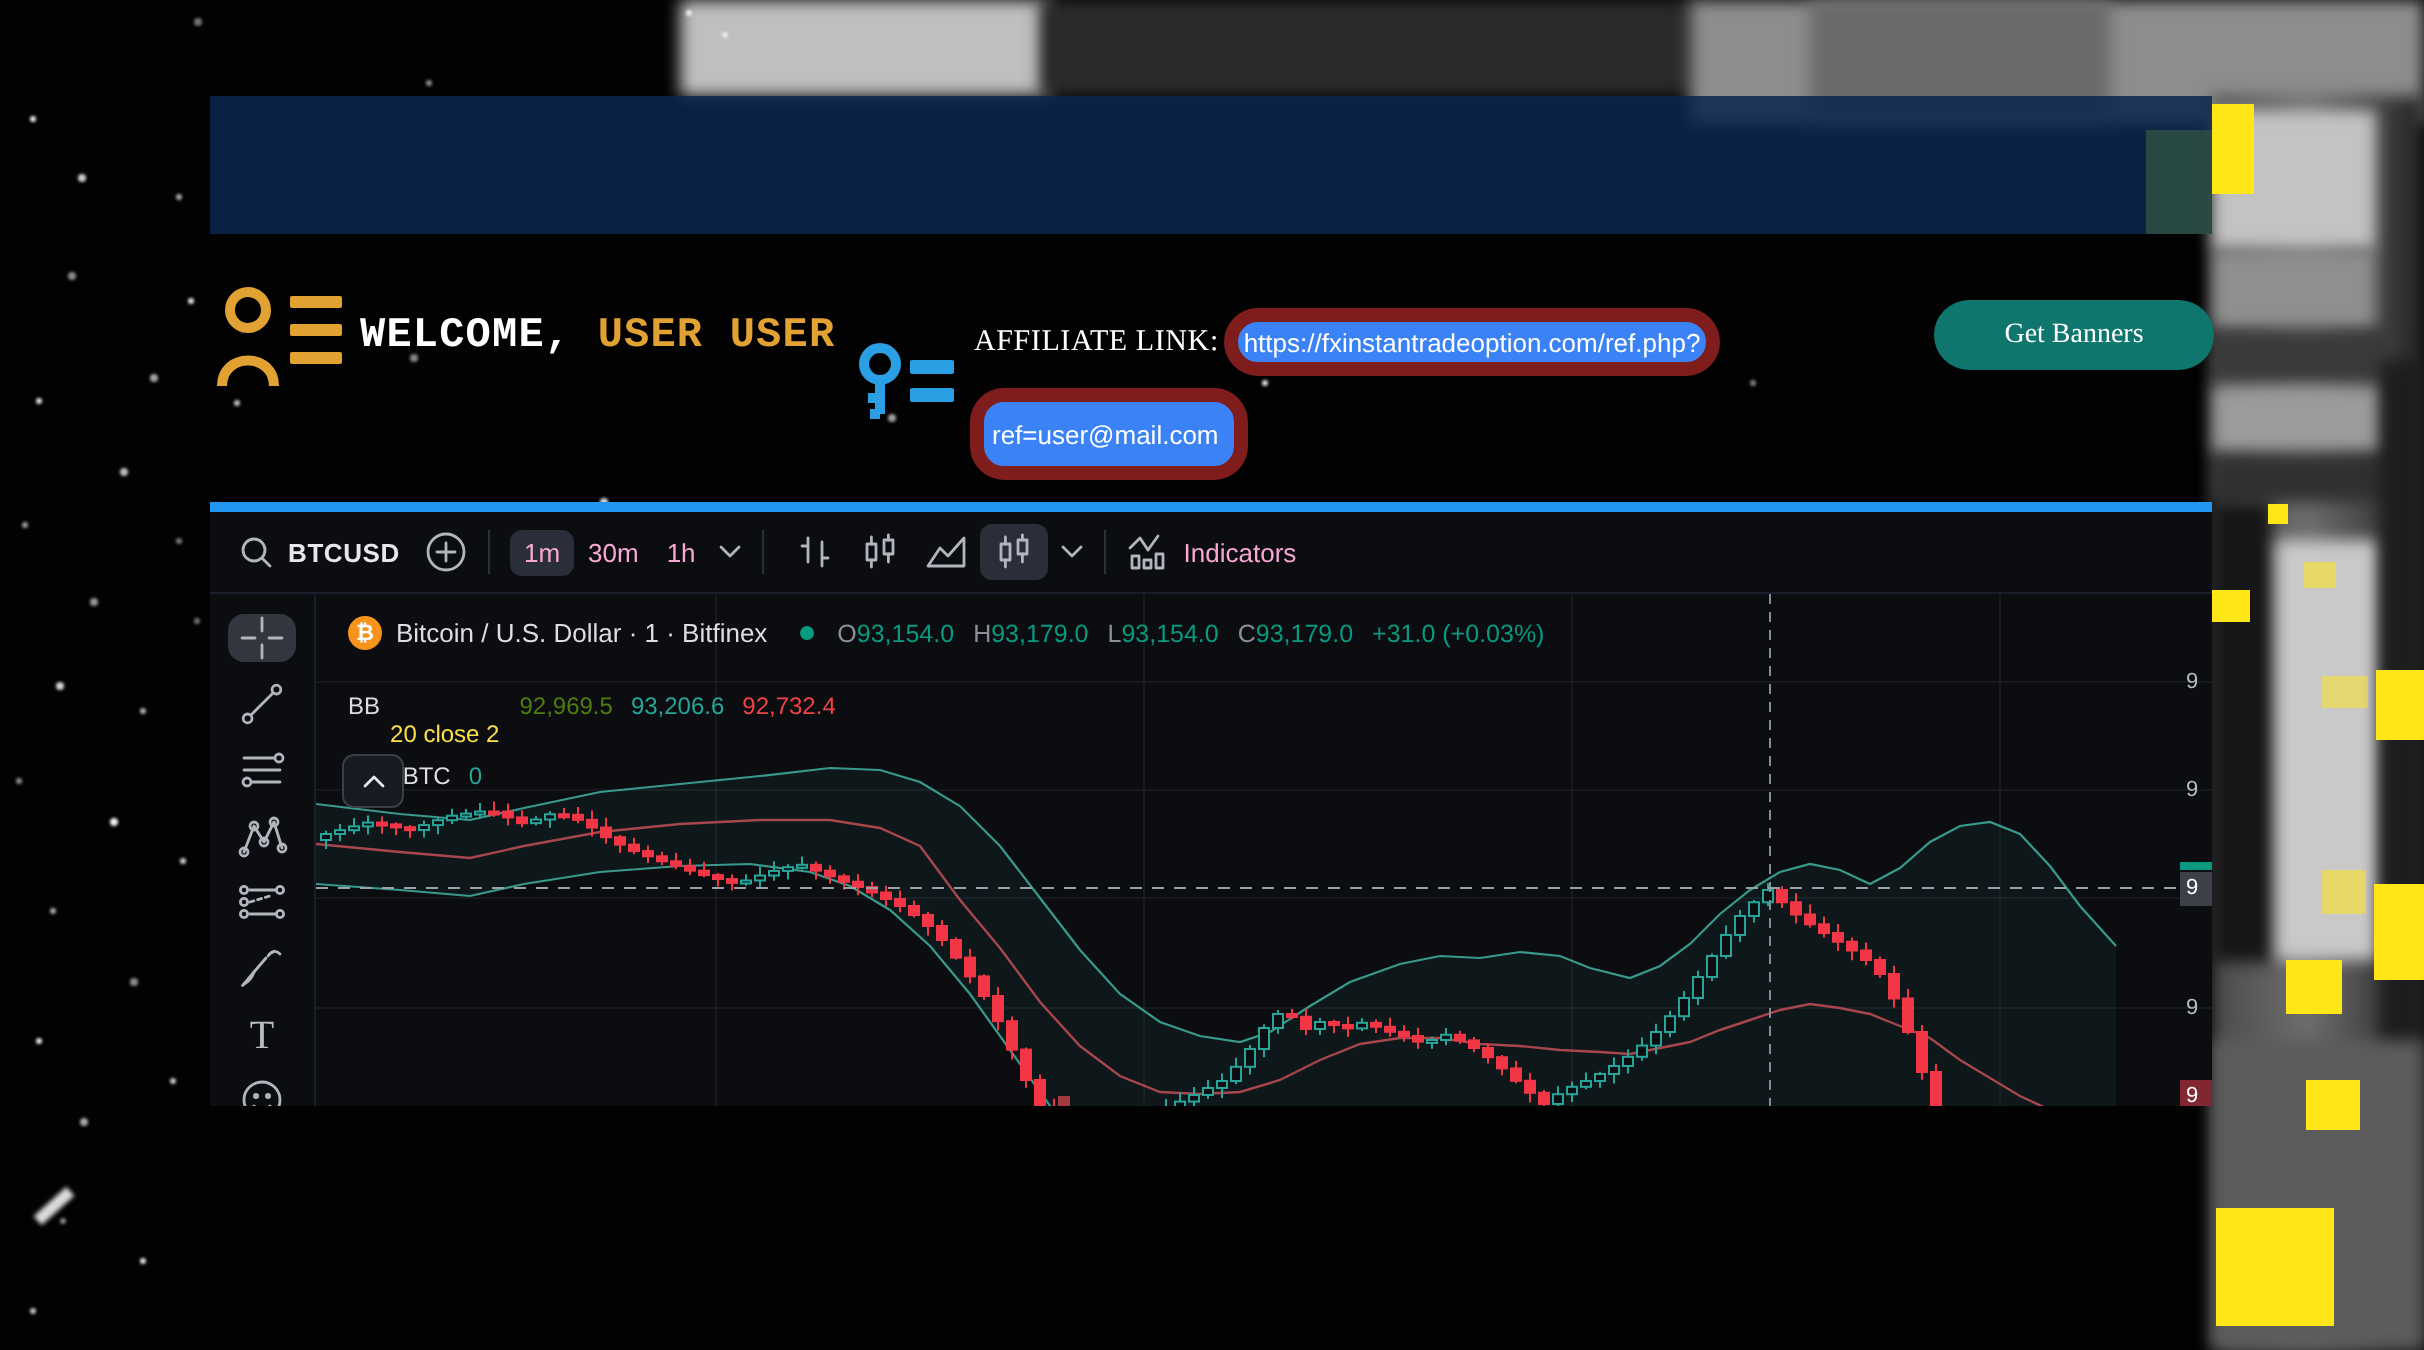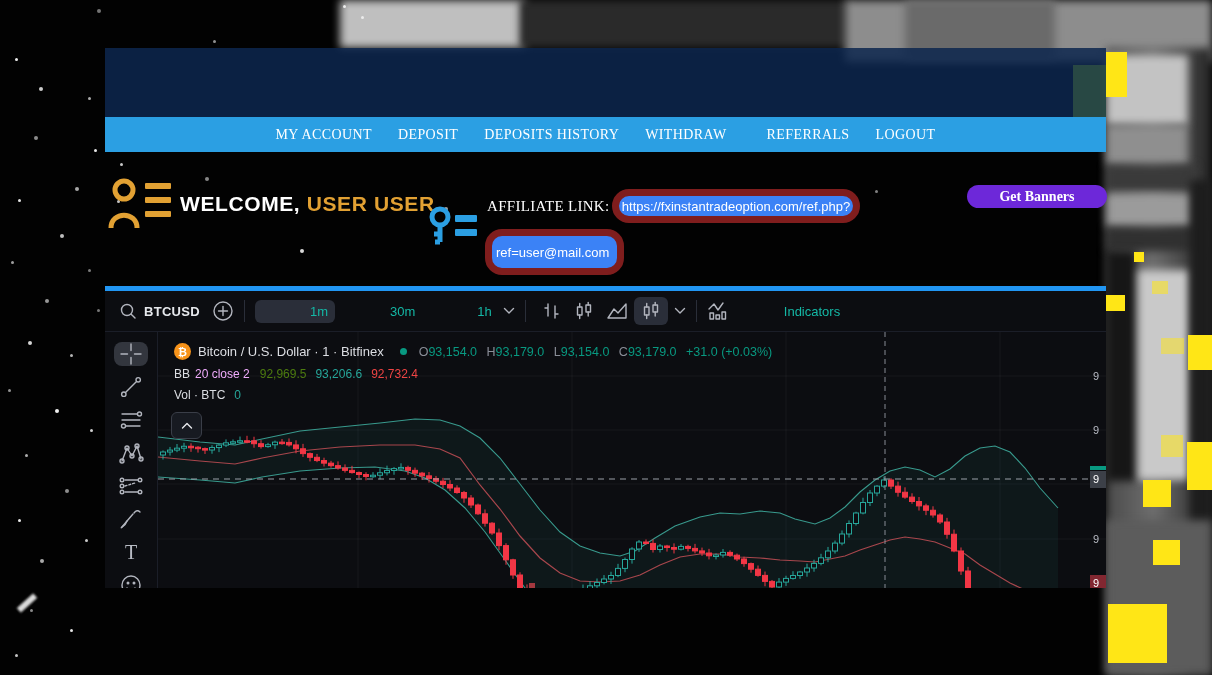--- a/index.html
+++ b/index.html
@@ -16,45 +16,45 @@
   #main{position:absolute;left:105px;top:48px;width:1001px;}
   #header-band{position:relative;height:69px;background:rgba(13,38,78,.86);}
   #header-accent{position:absolute;right:0;top:17px;width:33px;height:52px;background:#2e4f44;opacity:.85;}
   #nav{height:35px;background:#2b9fe3;display:flex;align-items:center;justify-content:center;}
   .nav-item{color:#fff;font-family:"Liberation Serif",serif;font-size:14px;letter-spacing:.4px;
             padding:0 13px;cursor:pointer;white-space:nowrap;}
   .nav-item.gap-left{margin-left:14px;}
   
   #welcome{position:relative;height:134px;}
   #user-icon{position:absolute;left:2px;top:26px;}
-  #welcome-text{position:absolute;left:75px;top:40px;font-family:Liberation Sans, sans-serif;
+  #welcome-text{position:absolute;left:75px;top:40px;font-family:Liberation Mono, monospace;
                 font-size:21px;font-weight:bold;letter-spacing:.6px;color:#fff;white-space:nowrap;}
   #welcome-text .uname{color:#e2a133;}
   #key-icon{position:absolute;left:323px;top:54px;}
   #affiliate-label{position:absolute;left:382px;top:46px;color:#fff;
                    font-family:"Liberation Serif",serif;font-size:15px;letter-spacing:.3px;}
   .pill{position:absolute;background:#3b82f6;border:7px solid #7f1d1d;border-radius:17px;
         color:#fff;font-family:Liberation Sans, sans-serif;font-size:13px;
         display:flex;align-items:center;justify-content:center;box-sizing:border-box;cursor:pointer;
         white-space:nowrap;overflow:hidden;}
   #affiliate-url{left:507px;top:37px;width:248px;height:34px;}
   #affiliate-ref{left:380px;top:77px;width:139px;height:46px;justify-content:flex-start;padding-left:4px;}
-  #get-banners{position:absolute;left:862px;top:33px;width:140px;height:23px;background:#6d28d9;
+  #get-banners{position:absolute;left:862px;top:33px;width:140px;height:35px;background:#0f766e;
                border-radius:21px;color:#fff;font-family:"Liberation Serif",serif;font-size:14px;
-               display:flex;align-items:center;justify-content:center;cursor:pointer;font-weight:bold;}
+               display:flex;align-items:center;justify-content:center;cursor:pointer;}
   #chart-top-border{height:5px;background:#2196f3;}
   
   #chart{position:relative;height:297px;background:#0c0d11;overflow:hidden;color:#d1d4dc;}
   #toolbar{height:41px;display:flex;align-items:center;border-bottom:1px solid #1b1e28;
            padding-left:14px;box-sizing:border-box;}
   .tb-sep{width:1px;height:22px;background:#2a2e39;margin:0 10px;}
   .tb-btn{display:flex;align-items:center;justify-content:center;color:#c9ccd4;cursor:pointer;
           padding:4px 7px;border-radius:6px;}
   .tb-chip{background:#2a2e39;}
-  .tb-label{font-size:13px;color:#14b8a6;margin-left:48px;}
+  .tb-label{font-size:13px;color:#f9a8d4;}
   #symbol-name{font-size:13px;font-weight:bold;color:#e6e8ec;margin-left:7px;letter-spacing:.3px;}
   svg.ic{display:block;}
   svg.ic *{stroke:#b2b5be;fill:none;stroke-width:1.4;stroke-linecap:round;stroke-linejoin:round;}
   
   #tool-rail{position:absolute;left:0;top:41px;bottom:0;width:53px;border-right:1px solid #1b1e28;
              display:flex;flex-direction:column;align-items:center;padding-top:10px;box-sizing:border-box;gap:9px;}
   .tool{width:34px;height:30px;display:flex;align-items:center;justify-content:center;border-radius:8px;cursor:pointer;}
   .tool.sel{background:#33363e;}
   .rail-div{width:34px;height:1px;background:#2a2e39;margin:2px 0;}
   
@@ -62,21 +62,21 @@
   .lg-row{display:flex;align-items:center;margin-bottom:7px;white-space:nowrap;}
   #btc-badge{width:17px;height:17px;border-radius:50%;background:#f7931a;color:#fff;font-size:11px;
              font-weight:bold;display:flex;align-items:center;justify-content:center;margin-right:7px;}
   .lg-title{color:#dcdee3;}
   .lg-dot{width:7px;height:7px;border-radius:50%;background:#089981;margin:0 12px 0 16px;}
   .ohlc{font-size:12.5px;}
   .ohlc .k{color:#8a8e98;}
   .ohlc .v{color:#089981;margin-right:6px;}
   .lg-sub{font-size:12px;}
   .lg-name{color:#dcdee3;margin-right:5px;}
-  .lg-params{color:#f0abfc;margin-right:10px;}
+  .lg-params{color:#fde047;margin-right:10px;margin-top:28px;}
   .bbv{margin-right:9px;}
   
   #legend-collapse{position:absolute;left:66px;top:121px;width:29px;height:25px;border:1px solid #3a3e48;
                    background:#171a21;border-radius:6px;display:flex;align-items:center;justify-content:center;
                    cursor:pointer;z-index:6;}
   
   #plot{position:absolute;left:53px;top:41px;}
   
   .axlab{position:absolute;right:0;width:13px;height:17px;overflow:hidden;font-size:11px;
          color:#b7bac3;line-height:17px;padding-left:3px;z-index:4;}
@@ -154,28 +154,20 @@
     <div class="ysq" style="left: 1153px; top: 540px; width: 27px; height: 25px; opacity: 1;"></div>
     <div class="ysq" style="left: 1108px; top: 604px; width: 59px; height: 59px; opacity: 1;"></div>
   </div>
 
 <div id="main">
 
   <div id="header-band">
     <div id="header-accent"></div>
   </div>
 
-  <div id="nav">
-    <div class="nav-item">MY ACCOUNT</div>
-    <div class="nav-item">DEPOSIT</div>
-    <div class="nav-item">DEPOSITS HISTORY</div>
-    <div class="nav-item">WITHDRAW</div>
-    <div class="nav-item gap-left">REFERRALS</div>
-    <div class="nav-item">LOGOUT</div>
-  </div>
 
   <div id="welcome">
     <svg id="user-icon" width="66" height="52" viewBox="0 0 66 52">
       <g stroke="#e2a133" stroke-width="5" fill="none">
         <circle cx="17" cy="12" r="9"></circle>
         <path d="M4 50 C4 33 30 33 30 50"></path>
       </g>
       <g fill="#e2a133">
         <rect x="38" y="5" width="26" height="6" rx="1"></rect>
         <rect x="38" y="19" width="26" height="6" rx="1"></rect>

